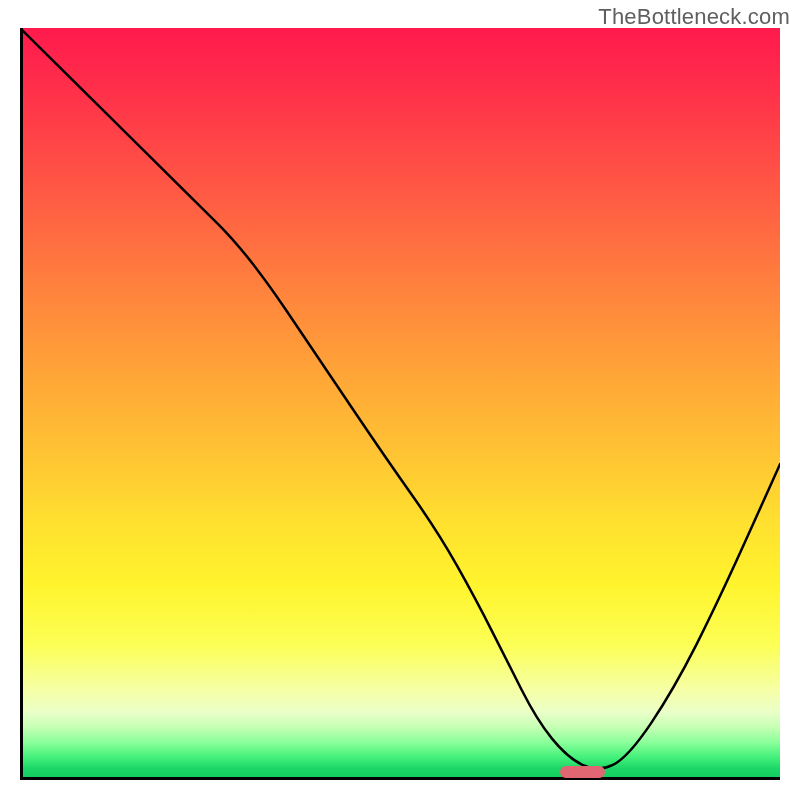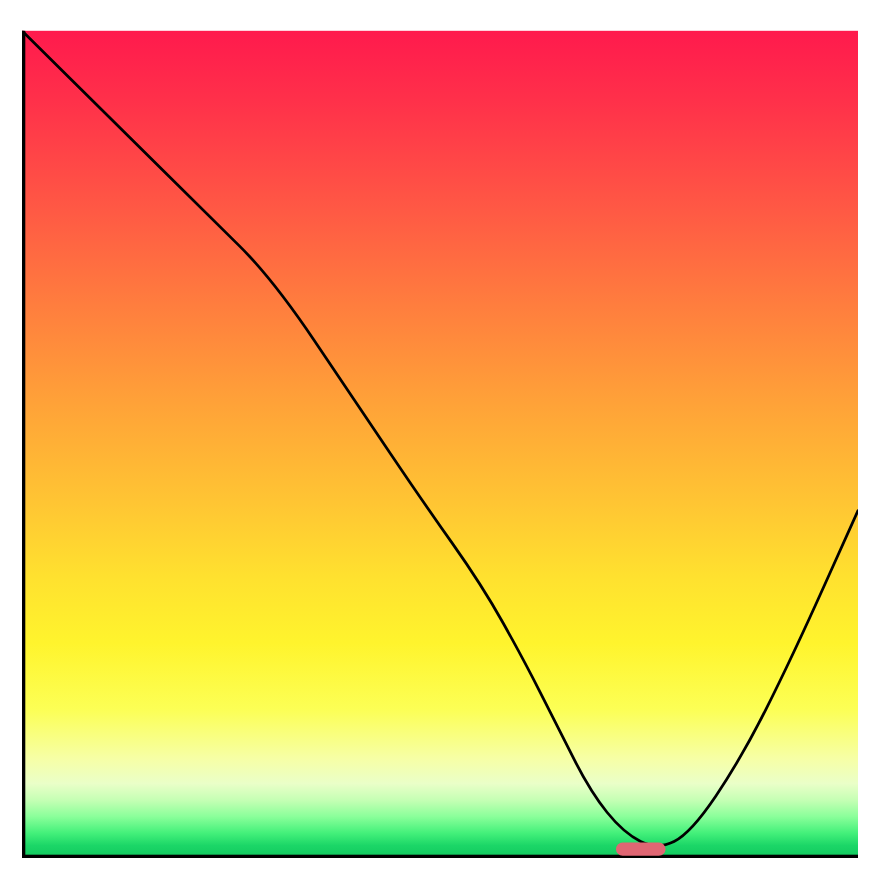--- a/index.html
+++ b/index.html
@@ -88,20 +88,21 @@
     border-radius: 6px;
     background: #e06673;
     z-index: 3;
   }
 </style>
 </head>
 <body>
 
 <div class="wrap">
 
+  <div class="watermark">TheBottleneck.com</div>
 
   <div class="plot-area">
 
     <div class="gradient"></div>
 
     <div class="marker" style="bottom: 2px; left: 539.6px; width: 45.6px;"></div>
 
     <svg class="curve-svg" viewBox="0 0 760 752" preserveAspectRatio="none">
       <path id="curve-path" fill="none" stroke="#000" stroke-width="2.5" stroke-linejoin="round" stroke-linecap="round" d="M 0 0 Q 0 0 45.6 45.120000000000005 Q 91.2 90.24000000000001 129.2 127.83999999999997 Q 167.2 165.43999999999994 197.6 195.51999999999998 Q 228 225.60000000000002 266 282 Q 304 338.4 334.4 383.52 Q 364.8 428.64 391.40000000000003 466.24 Q 418.00000000000006 503.84 437 537.68 Q 456 571.52 471.20000000000005 601.5999999999999 Q 486.40000000000003 631.68 501.6 661.76 Q 516.8000000000001 691.84 532 710.6400000000001 Q 547.1999999999999 729.44 562.4 736.96 Q 577.6 744.48 592.8 736.96 Q 608 729.44 630.8 695.6 Q 653.6 661.76 676.4000000000001 616.64 Q 699.2 571.52 729.6 503.84000000000003 T 760 436.16"></path>
     </svg>

